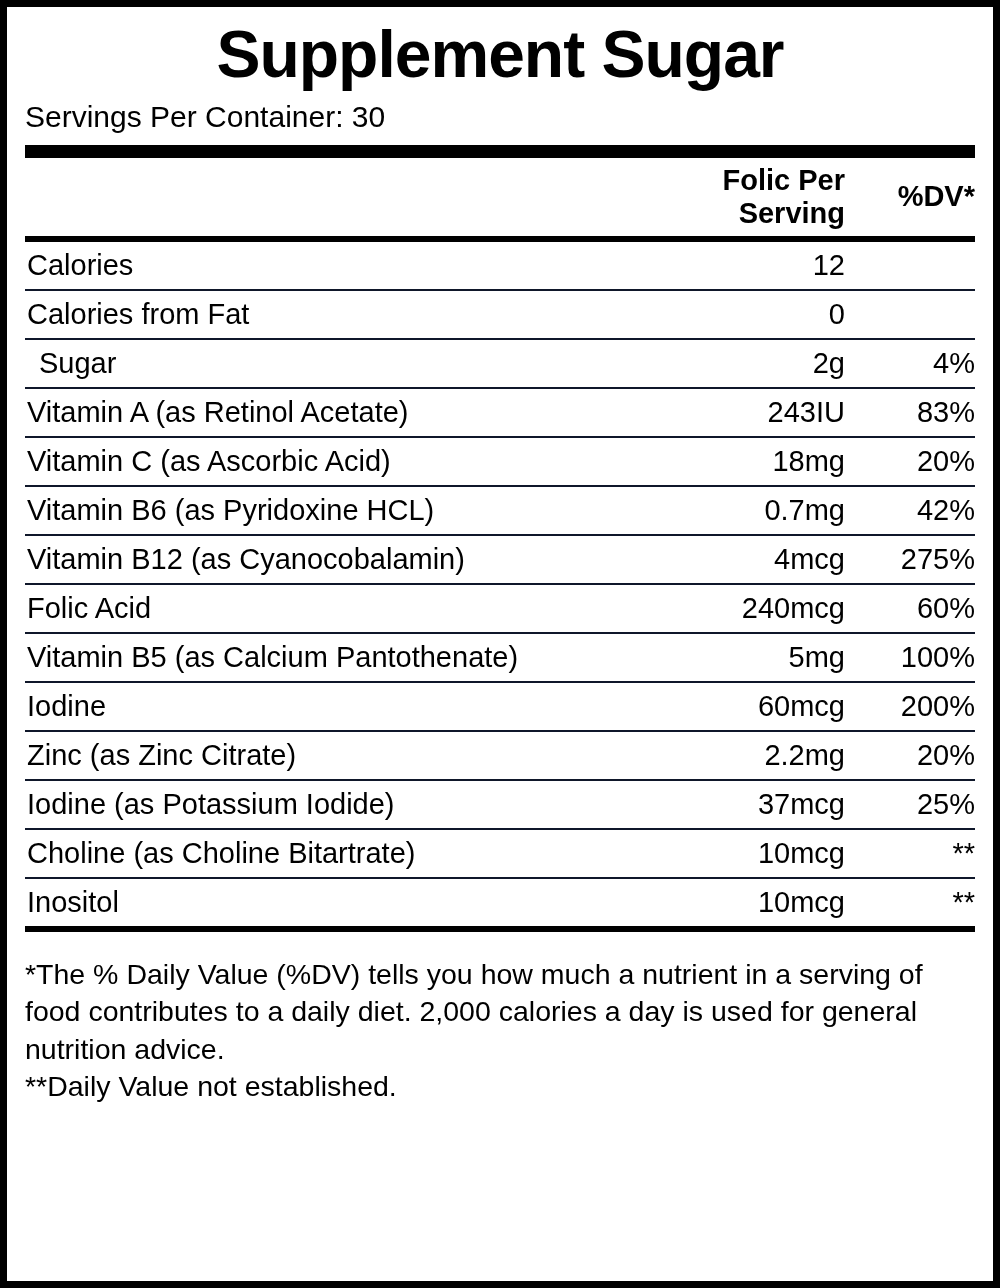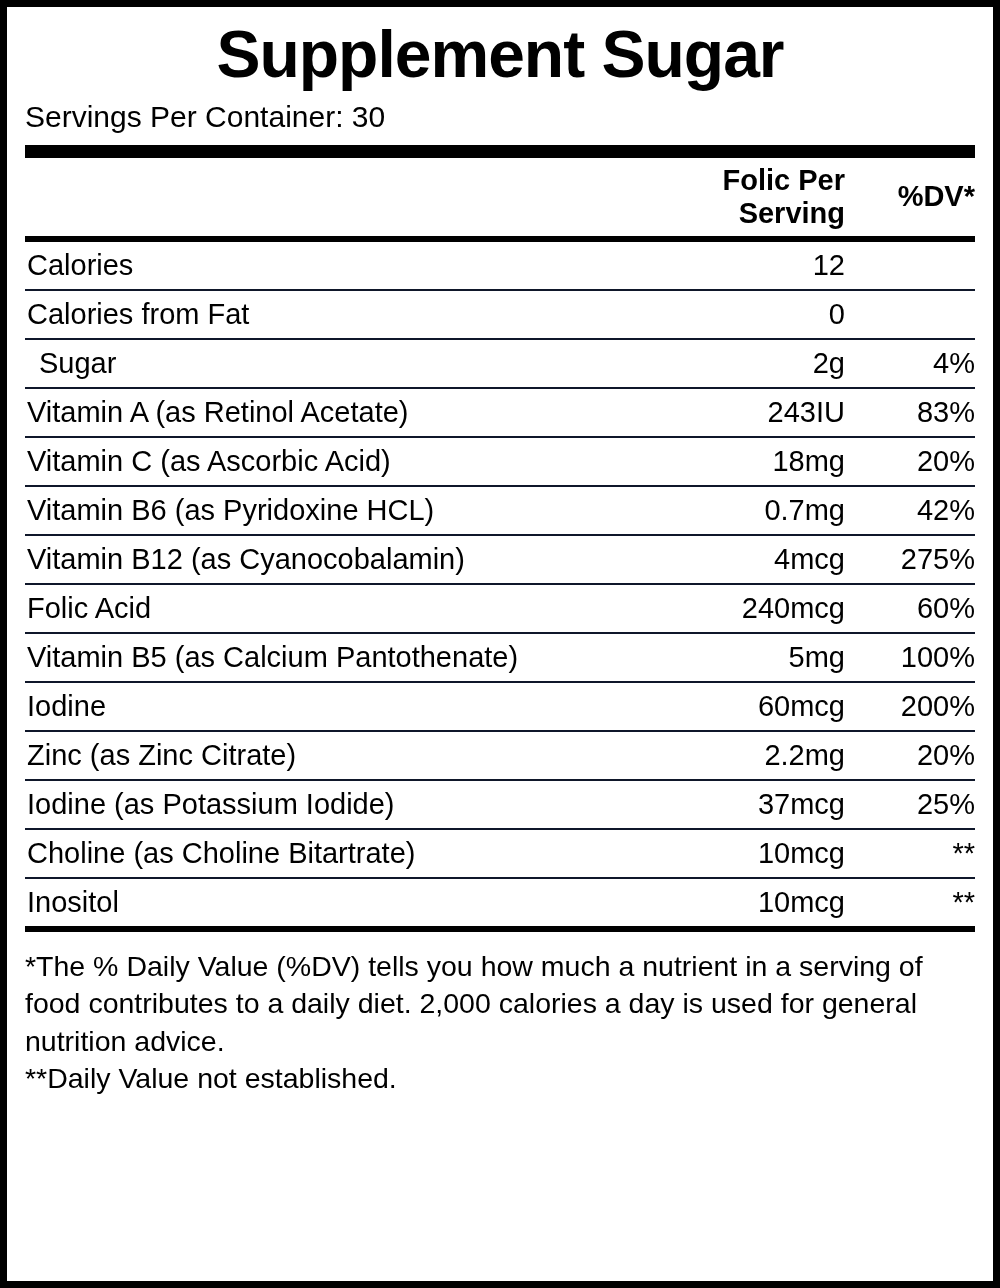--- a/index.html
+++ b/index.html
@@ -64,21 +64,21 @@
   tr.row td {
     padding: 7px 0 7px 0;
     border-top: 2px solid #0f172a;
   }
   tr.row.first td { border-top: none; }
   tr.row td.col-name { padding-left: 2px; }
   .indent { padding-left: 14px !important; }
   .footnotes {
     font-size: 28.5px;
     line-height: 1.32;
-    padding-top: 16px;
+    padding-top: 24px;
   }
   .footnotes p { margin: 0; }
 </style>
 </head>
 <body>
 
 <div class="panel">
 
   <div class="title">Supplement Sugar</div>
 

